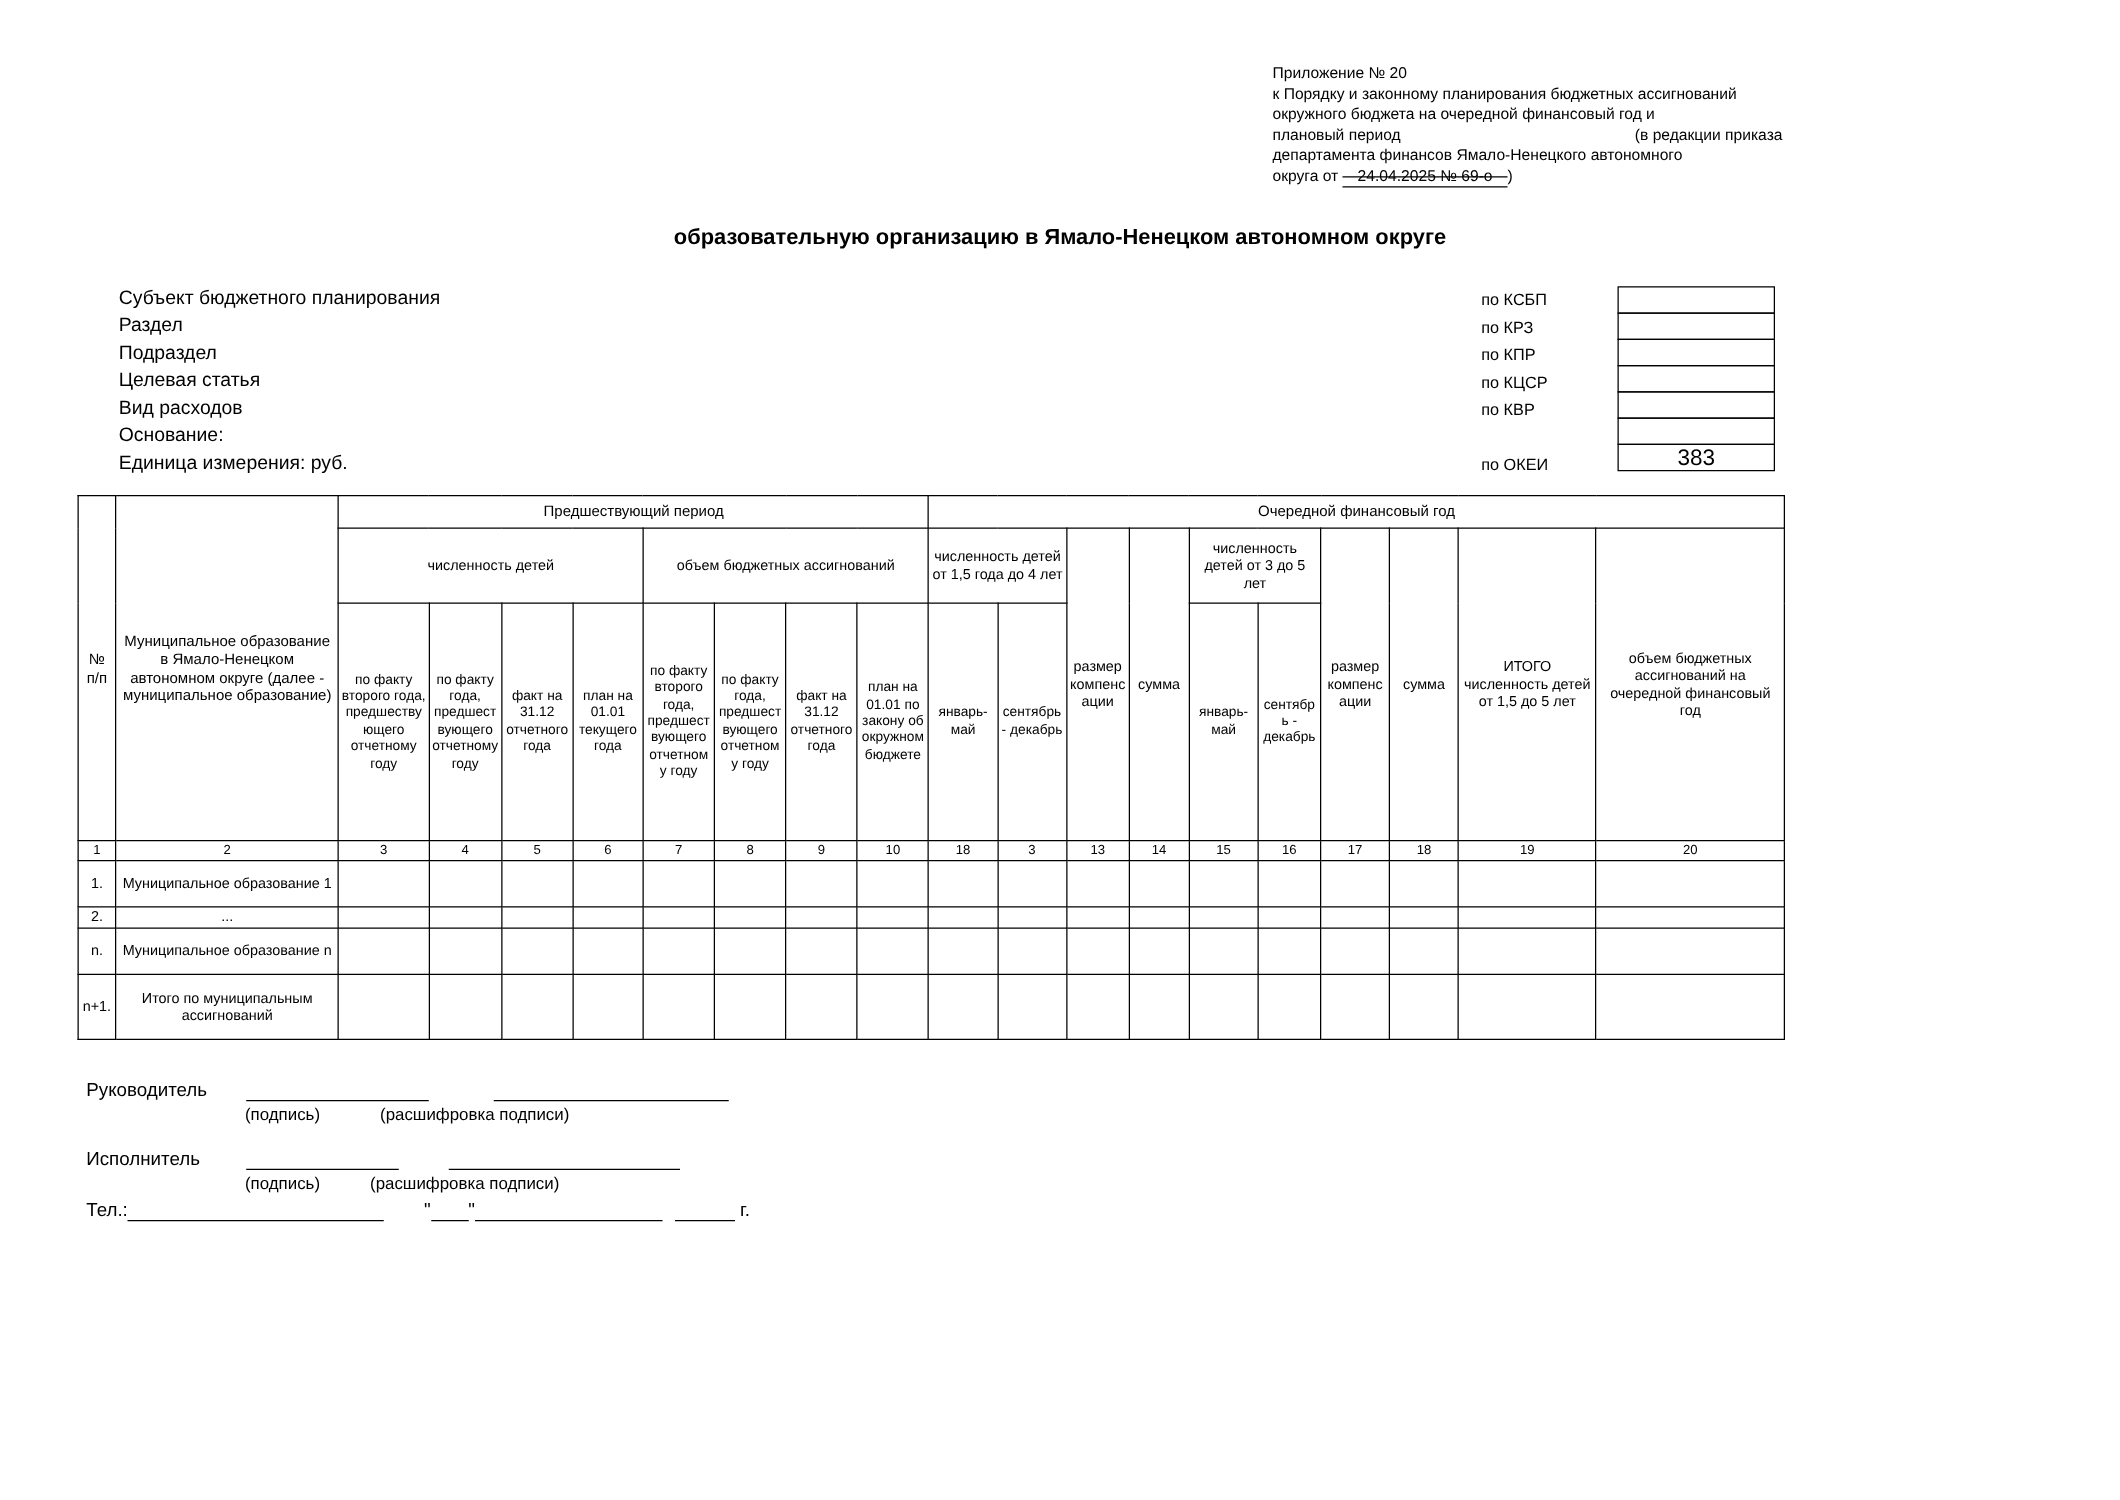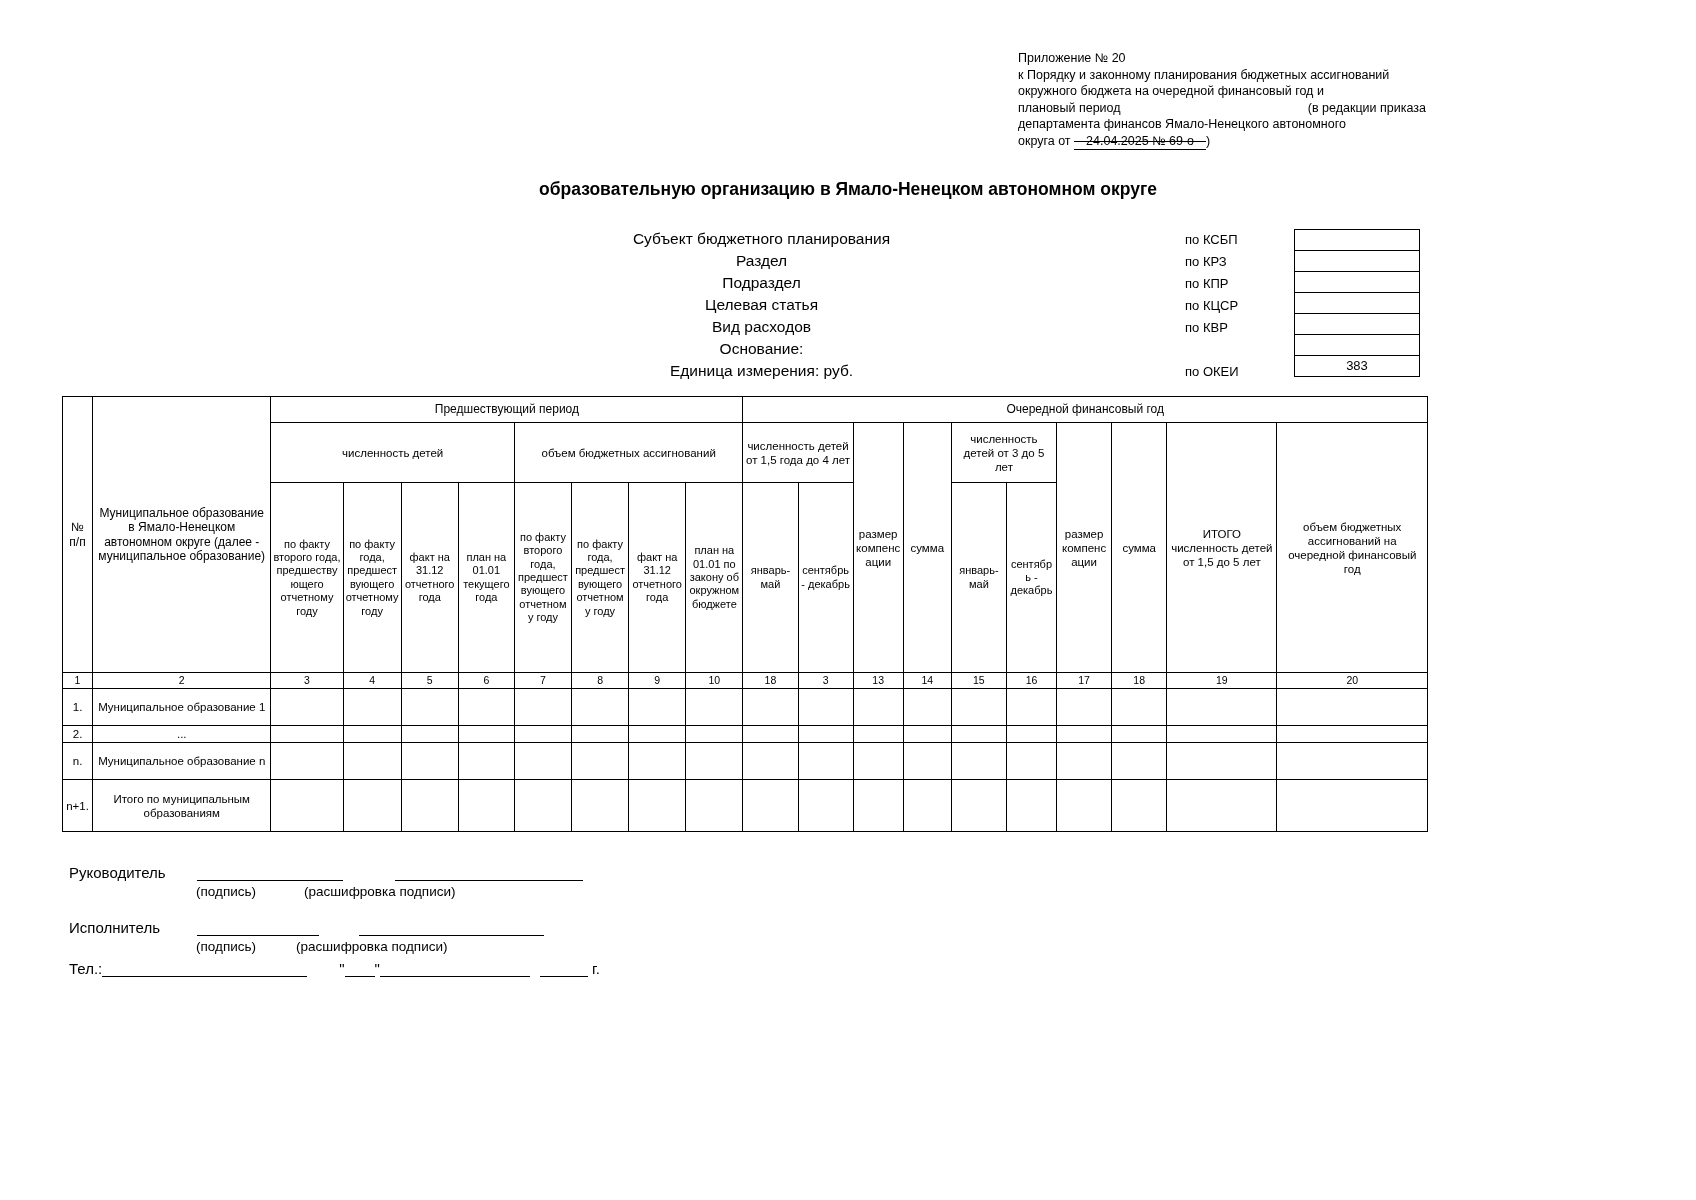--- a/index.html
+++ b/index.html
@@ -24,27 +24,27 @@
     content: ""; position: absolute; left: 0; right: 0; top: 52%;
     border-top: 1.4px solid #000;
   }
   
   .title {
     margin-top: 26px; text-align: center; font-weight: bold;
     font-size: 17.5px; line-height: 1.5; padding: 0 60px;
   }
   
   .form-section { position: relative; margin: 26px 0 0 95px; width: 1333px; }
-  .form-row { position: relative; height: 22px; display: flex; align-items: center; justify-content: center; }
+  .form-row { position: relative; height: 22px; display: flex; align-items: center; }
   .form-label { font-size: 15.5px; }
   .form-code { position: absolute; left: 1090px; font-size: 13px; }
   .box-column { position: absolute; top: 1px; left: 1199px; width: 126px; }
   .box-cell {
     height: 22px; border: 1px solid #000; margin-top: -1px;
-    text-align: center; font-size: 13px; line-height: 20px;
+    text-align: center; font-size: 18px; line-height: 20px;
   }
   .box-cell:first-child { margin-top: 0; }
   
   .main-table {
     margin: 14px 0 0 62px; border-collapse: collapse;
     table-layout: fixed; width: 1366px;
   }
   .main-table th, .main-table td {
     border: 1px solid #000; font-weight: normal;
     text-align: center; vertical-align: middle;
@@ -284,21 +284,21 @@
         <td></td>
         <td></td>
         <td></td>
         <td></td>
         <td></td>
         <td></td>
         <td></td>
   </tr>
   <tr class="dr4">
     <td>n+1.</td>
-    <td class="row-name-center">Итого по муниципальным образованиям</td>
+    <td class="row-name-center">Итого по муниципальным ассигнований</td>
     <td></td>
         <td></td>
         <td></td>
         <td></td>
         <td></td>
         <td></td>
         <td></td>
         <td></td>
         <td></td>
         <td></td>

